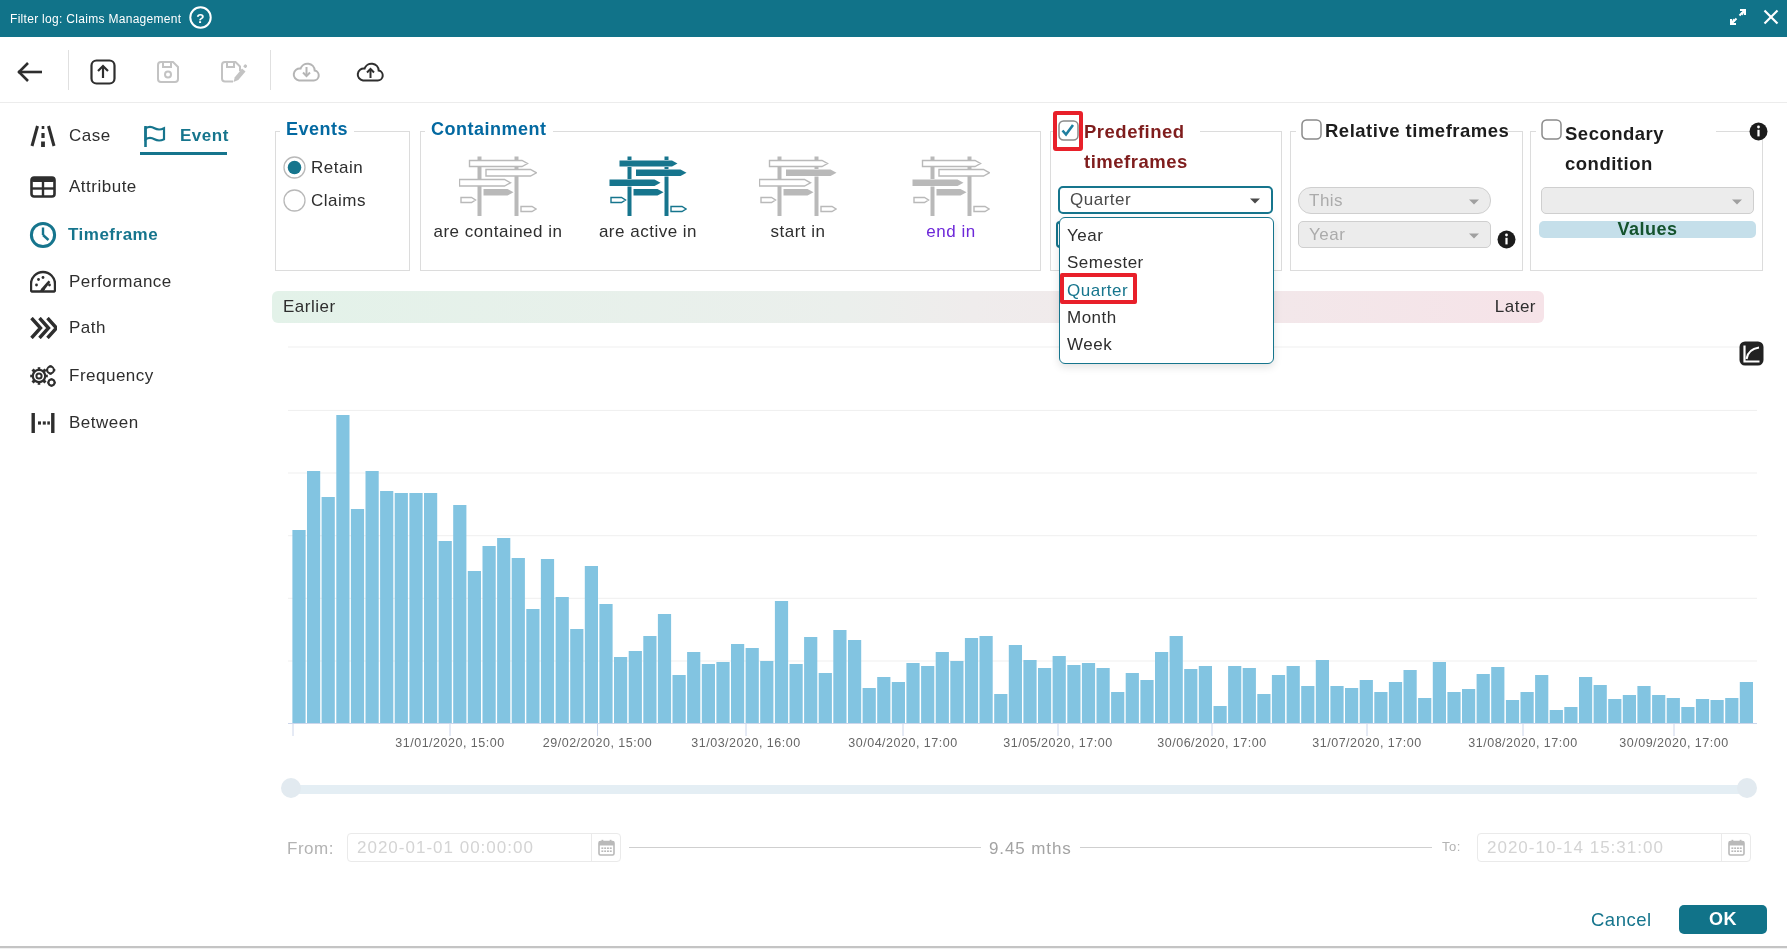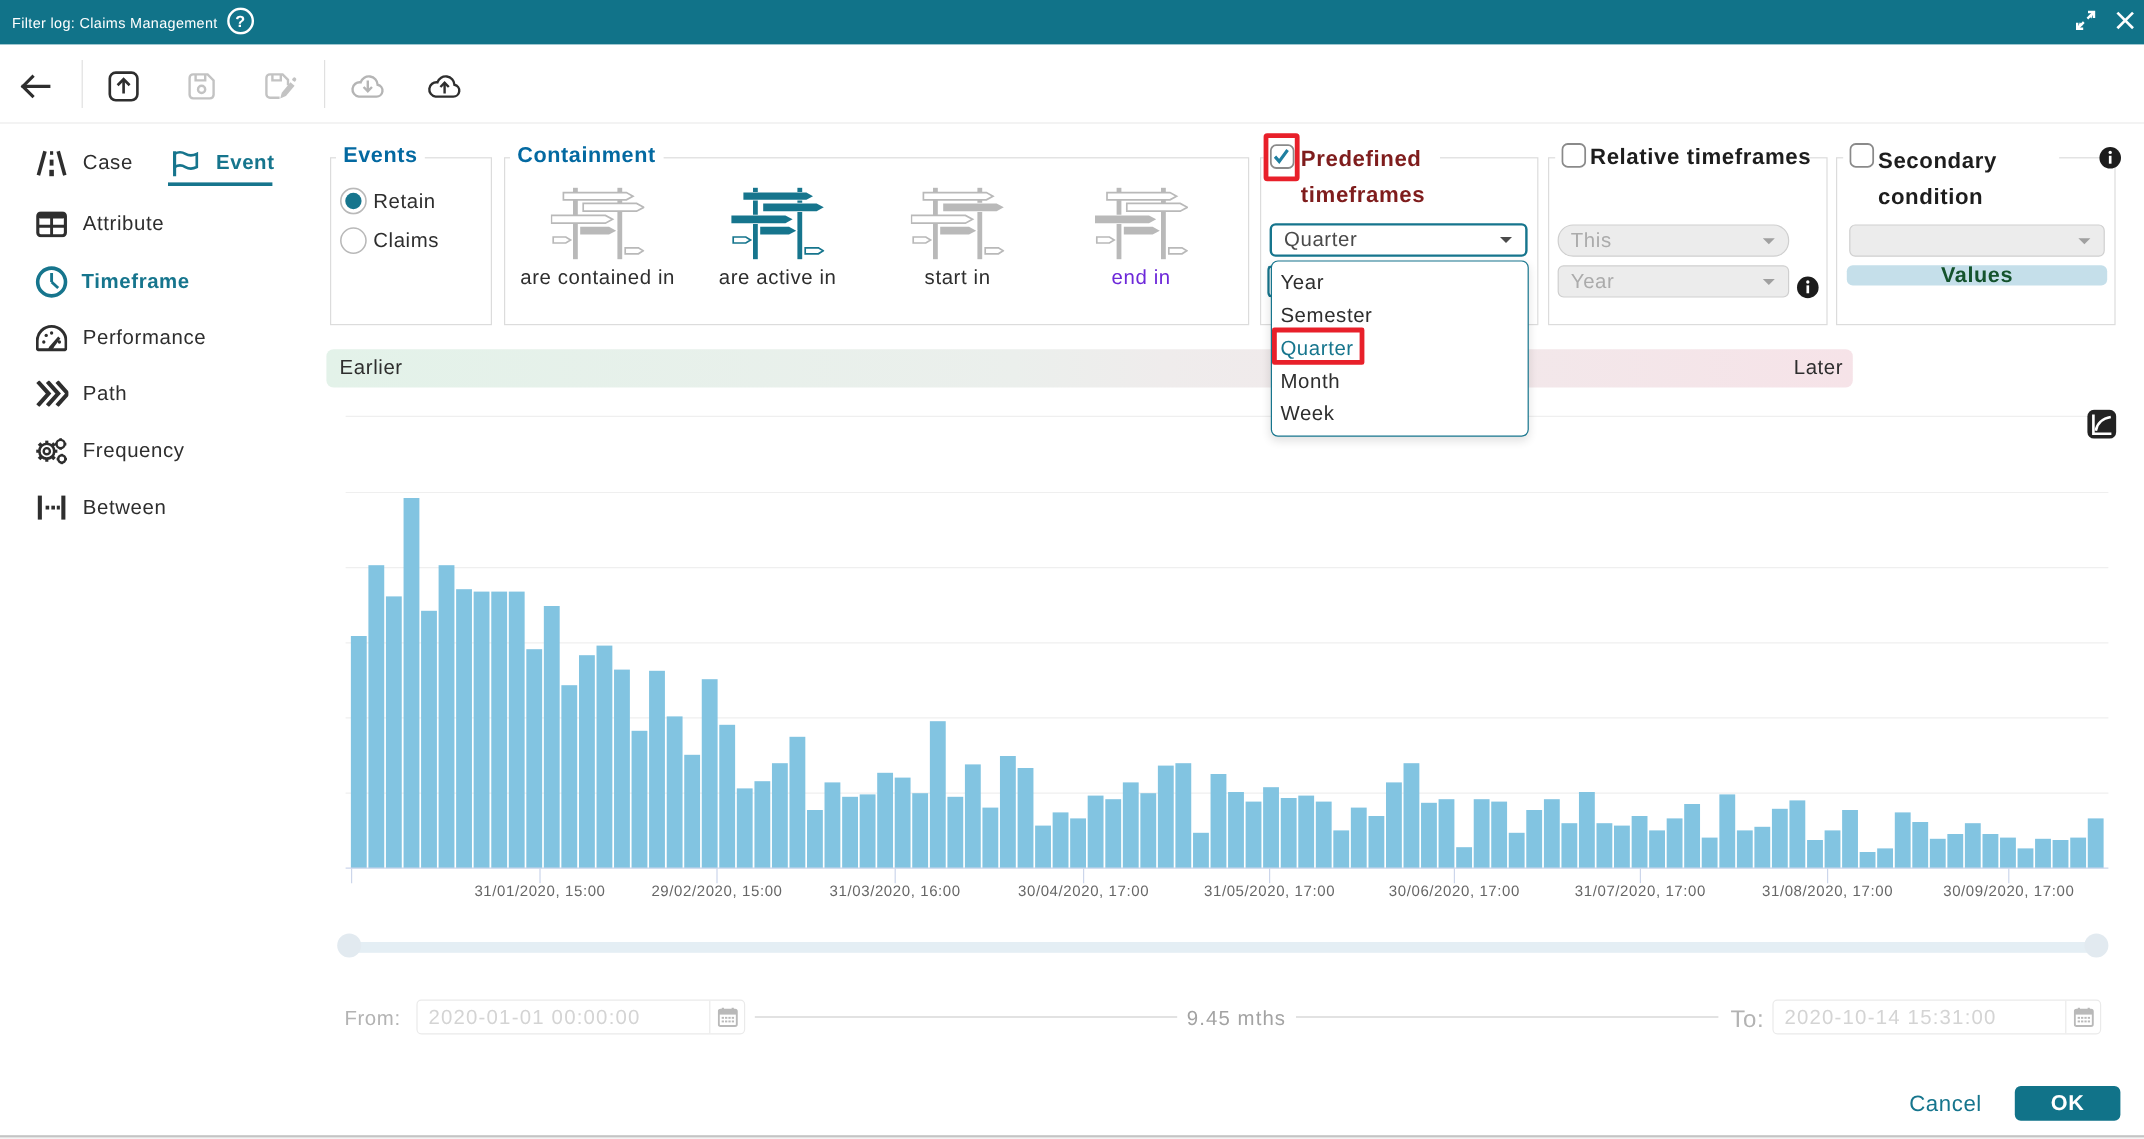--- a/index.html
+++ b/index.html
@@ -448,21 +448,21 @@
             <rect x="9" y="11.4" width="1.9" height="1.6"></rect>
             <rect x="11.8" y="11.4" width="1.9" height="1.6"></rect>
           </g>
         </g>
       </svg>
     </span>
 </div>
 <div class="abs" style="left:629px;top:847px;width:352px;height:1px;background:#cfcfcf"></div>
 <div class="abs" style="left:989px;top:839px;font-size:17px;color:#a3a3a3;letter-spacing:.9px">9.45 mths</div>
 <div class="abs" style="left:1080px;top:847px;width:352px;height:1px;background:#cfcfcf"></div>
-<div class="abs" style="left:1442px;top:839px;font-size:20px;color:#b3b3b3">To:</div>
+<div class="abs" style="left:1442px;top:839px;font-size:13px;color:#b3b3b3">To:</div>
 <div class="abs" style="left:1477px;top:833px;width:274px;height:29px;border:1.5px solid #eaeaea;border-radius:4px;display:flex;align-items:center">
   <span style="font-size:17px;color:#d4d4d4;margin-left:9px;letter-spacing:1px">2020-10-14 15:31:00</span>
   <span style="margin-left:auto;display:flex;align-items:center;align-self:stretch;border-left:1.5px solid #eaeaea;padding:0 5.5px">
       <svg width="17" height="17" viewBox="0 0 17 17">
         <g fill="#b9b9b9">
           <rect x="1" y="2.5" width="15" height="13.5" rx="1.5" fill="none" stroke="#b9b9b9" stroke-width="1.6"></rect>
           <rect x="1" y="2.5" width="15" height="4"></rect>
           <rect x="3.5" y="0.8" width="1.8" height="3"></rect>
           <rect x="11.7" y="0.8" width="1.8" height="3"></rect>
           <g>

